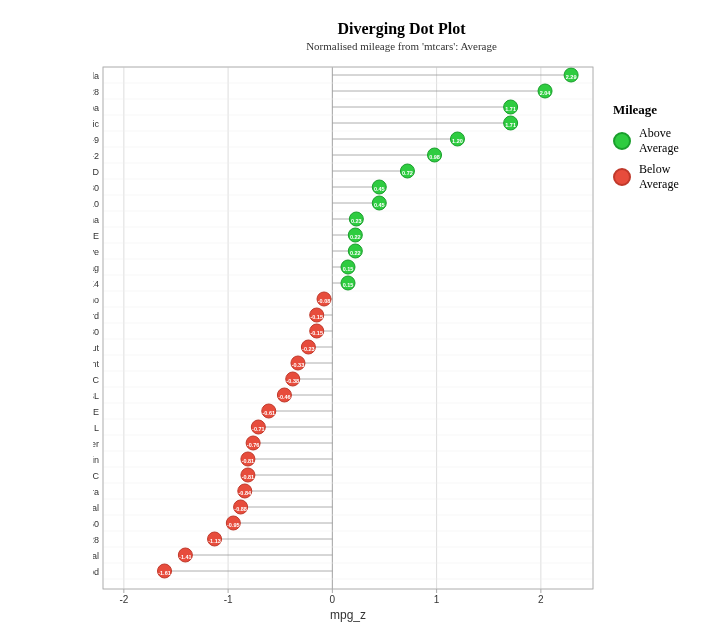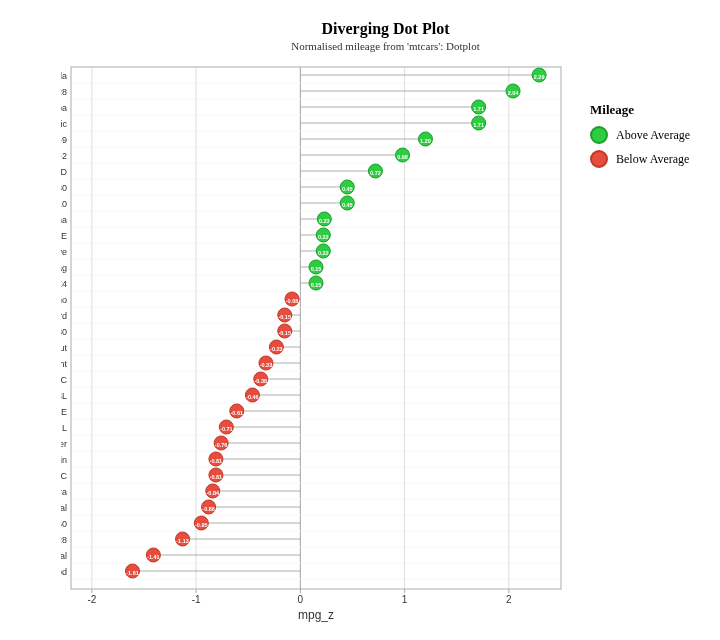--- a/index.html
+++ b/index.html
@@ -7,21 +7,21 @@
       font-family: 'Georgia', serif;
       background: #fff;
       width: 720px;
       height: 640px;
       overflow: hidden;
     }
     .chart-container {
       width: 720px;
       height: 628px;
       position: relative;
-      padding: 20px 10px 60px 61px;
+      padding: 20px 10px 60px 93px;
     }
     .chart-title {
       text-align: center;
       font-size: 16px;
       font-weight: bold;
       margin-bottom: 2px;
     }
     .chart-subtitle {
       text-align: center;
       font-size: 11px;
@@ -63,21 +63,21 @@
       border-radius: 50%;
       margin-right: 8px;
       flex-shrink: 0;
     }
   </style>
 </head>
 <body>
 
 <div class="chart-container">
   <div class="chart-title">Diverging Dot Plot</div>
-  <div class="chart-subtitle">Normalised mileage from 'mtcars': Dotplot</div>
+  <div class="chart-subtitle">Normalised mileage from 'mtcars': Average</div>
   <div class="chart-area">
     <div class="plot-area">
       <svg class="main-chart" id="chart-svg" width="510" height="562" viewBox="0 0 510 562">
           <rect x="10" y="5" width="490" height="522" fill="#fff" stroke="#ccc" stroke-width="0.5"></rect>
           <line x1="30.85106382978725" y1="5" x2="30.85106382978725" y2="527" stroke="#ddd" stroke-width="1"></line>
           <line x1="135.10638297872342" y1="5" x2="135.10638297872342" y2="527" stroke="#ddd" stroke-width="1"></line>
           <line x1="239.36170212765958" y1="5" x2="239.36170212765958" y2="527" stroke="#ddd" stroke-width="1"></line>
           <line x1="343.6170212765957" y1="5" x2="343.6170212765957" y2="527" stroke="#ddd" stroke-width="1"></line>
           <line x1="447.8723404255319" y1="5" x2="447.8723404255319" y2="527" stroke="#ddd" stroke-width="1"></line>
           <line x1="239.36170212765958" y1="5" x2="239.36170212765958" y2="527" stroke="#aaa" stroke-width="1"></line>

